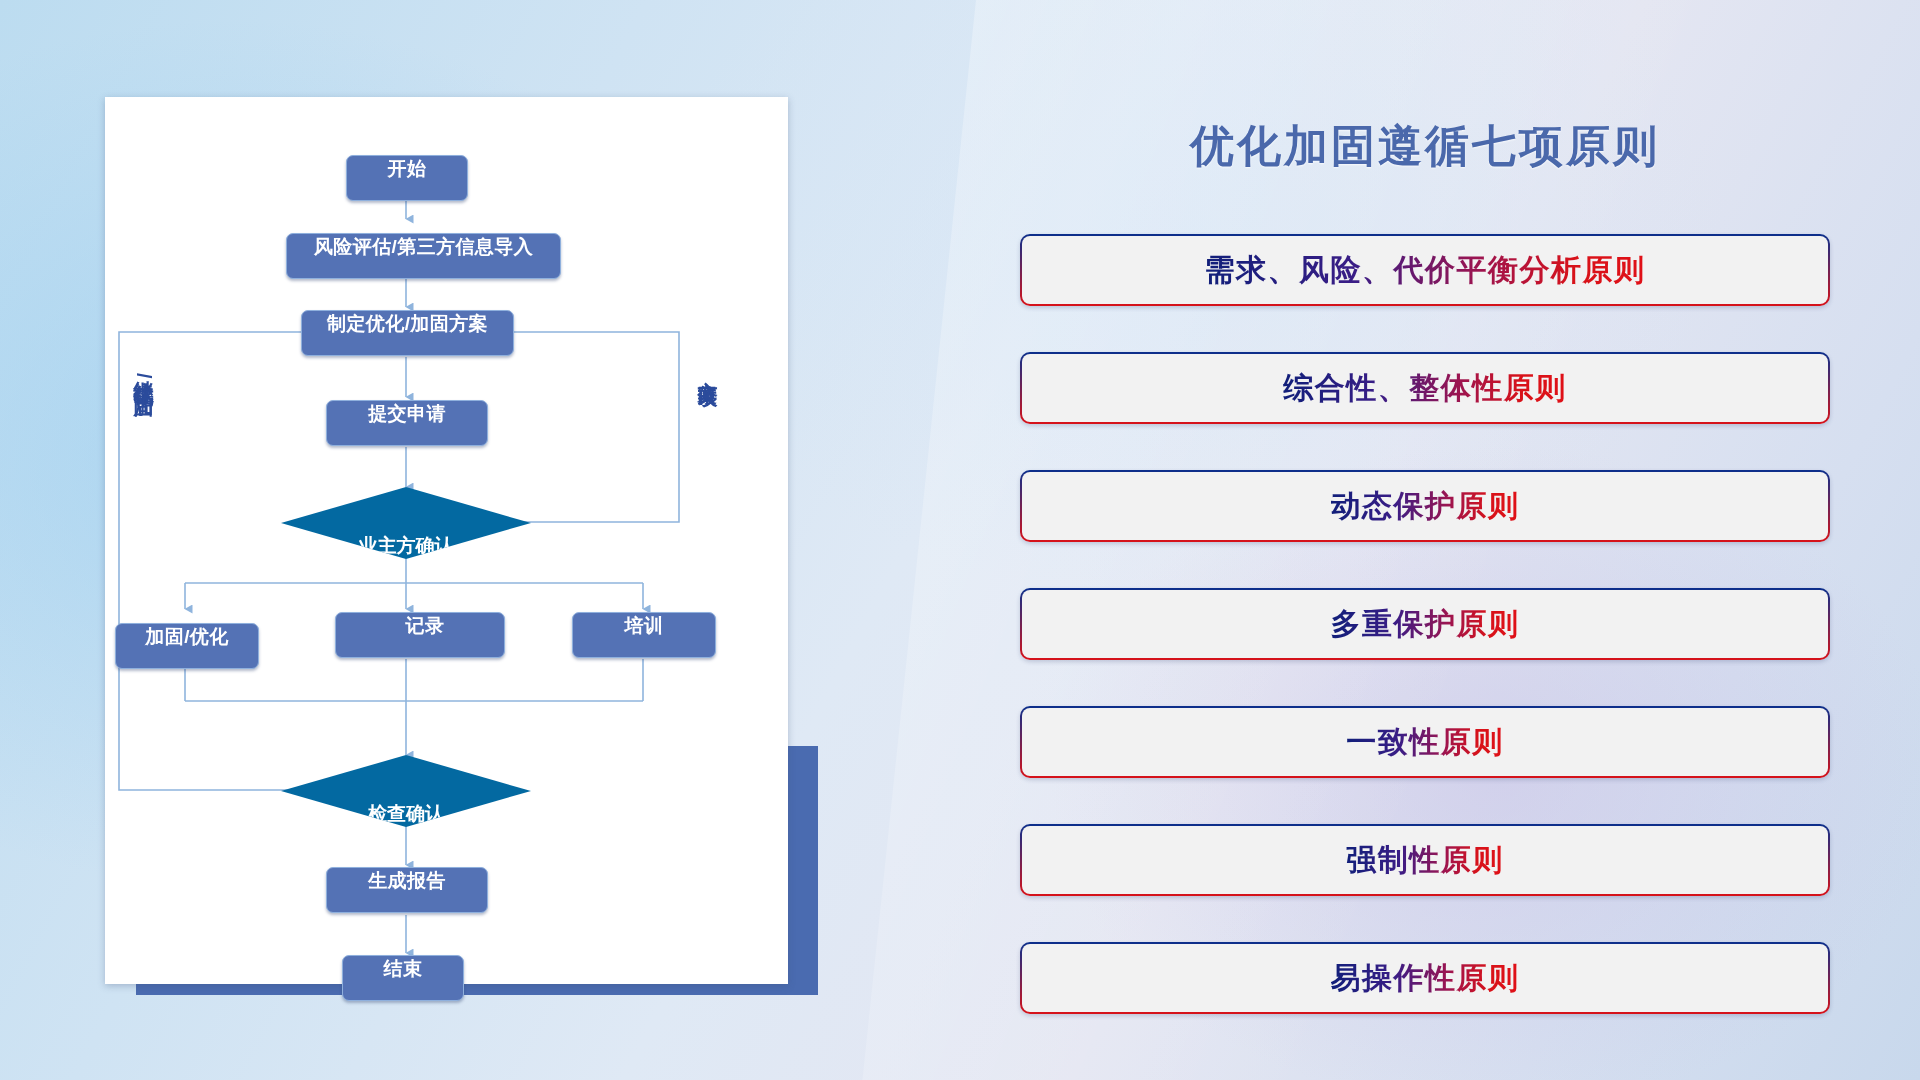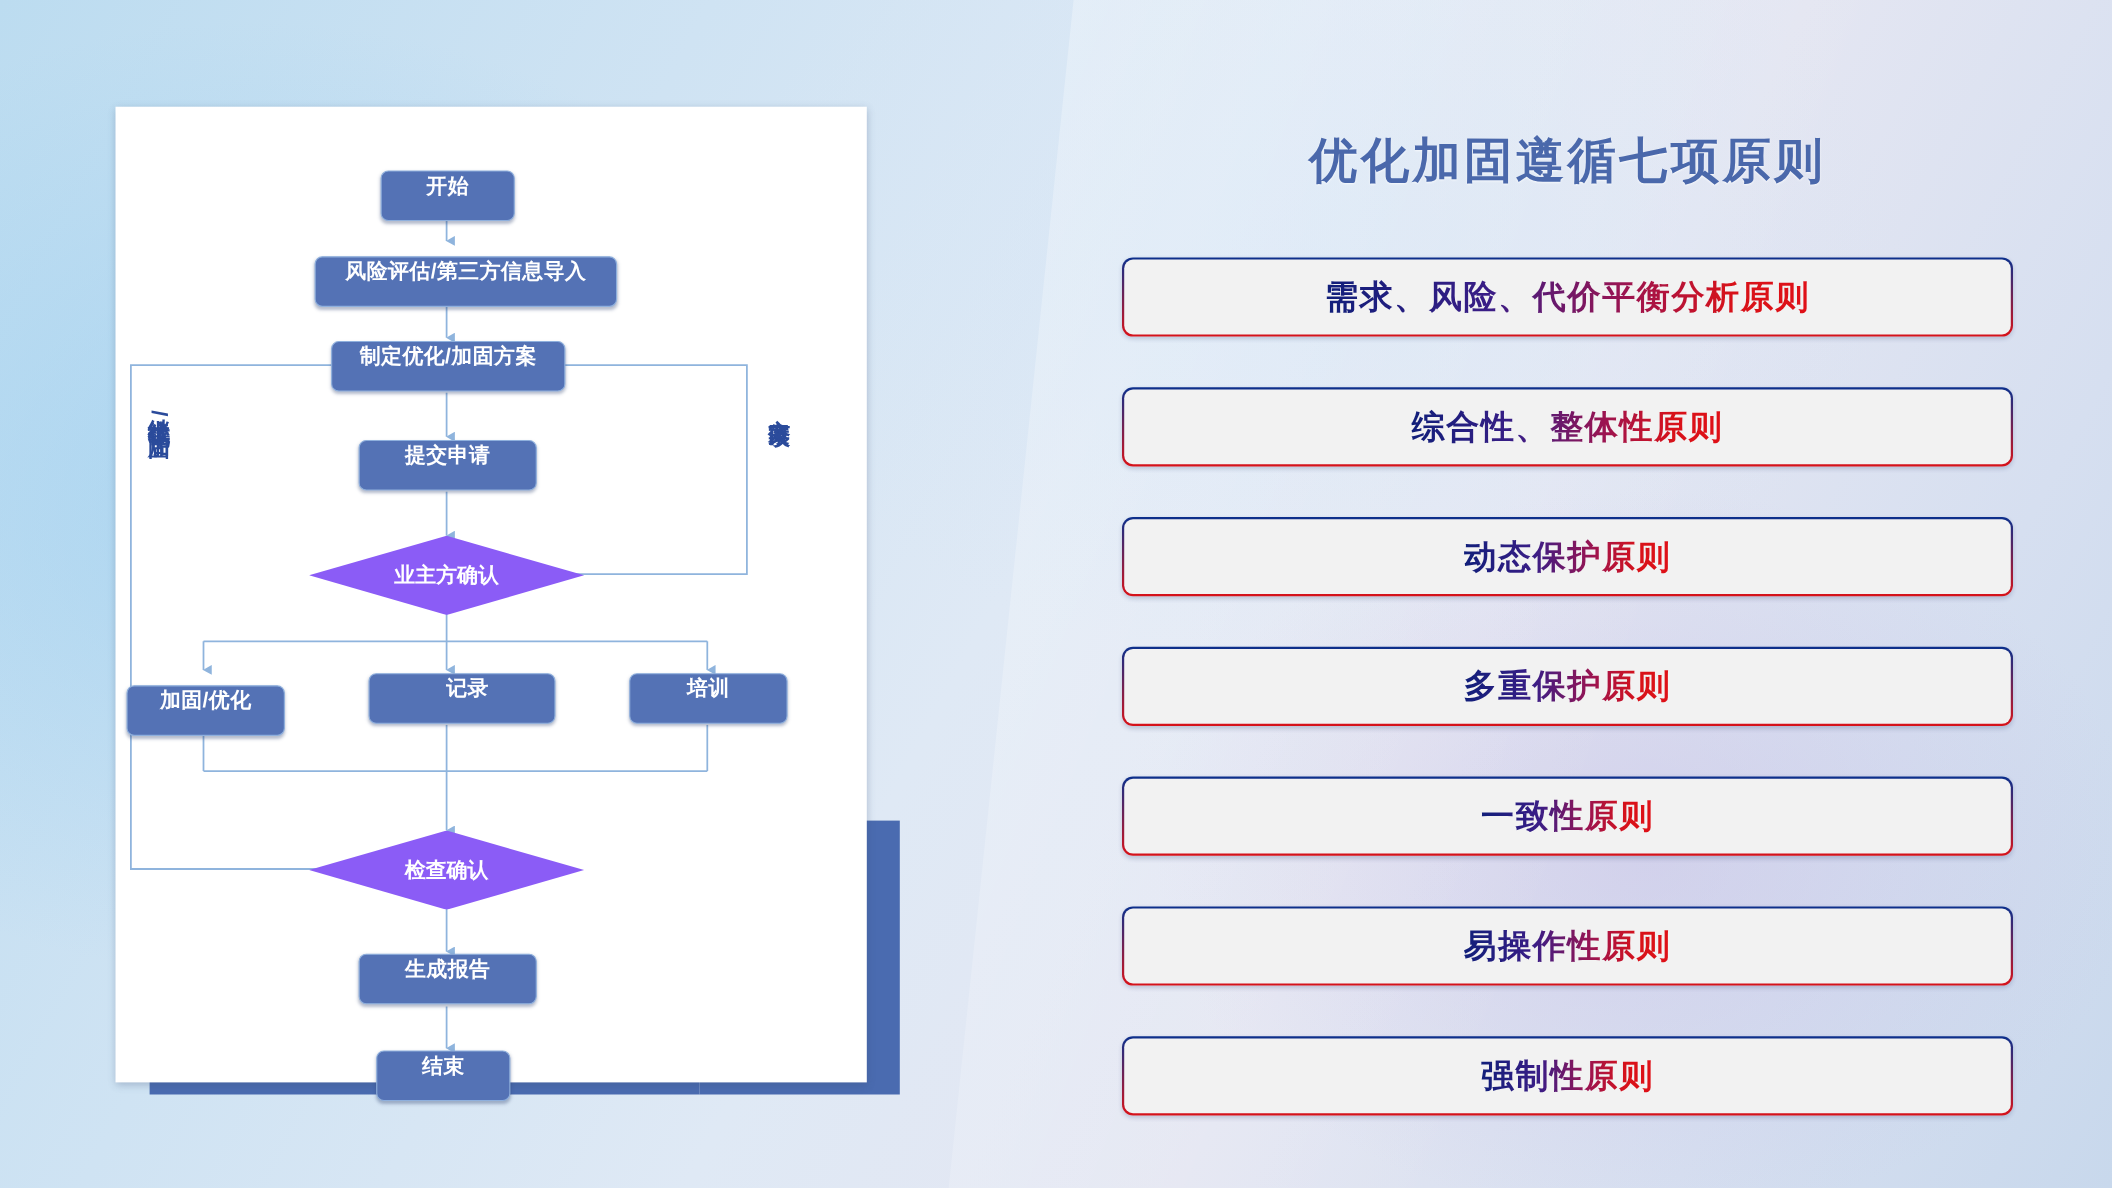--- a/index.html
+++ b/index.html
@@ -46,23 +46,23 @@
     position:absolute;
     display:flex;align-items:flex-start;justify-content:center;
     background:#5472b5;border:1px solid #8fb0dd;border-radius:7px;
     color:#ffffff;font-weight:bold;letter-spacing:.4px;
     white-space:nowrap;
     box-shadow:0 2px 3px rgba(40,60,110,.35);
     font-size:19px;
   }
   .diamond{
     position:absolute;
-    display:flex;align-items:center;justify-content:center;
+    display:flex;align-items:flex-end;justify-content:center;
     color:#ffffff;font-weight:bold;font-size:19px;white-space:nowrap;
-    background:#8b5cf6;
+    background:#0369a1;
     clip-path:polygon(50% 0%,100% 50%,50% 100%,0% 50%);
   }
   .vlabel{
     position:absolute;
     writing-mode:vertical-rl;
     color:#2b4b9b;font-weight:bold;font-size:20px;
     letter-spacing:2px;line-height:1.05;
   }
 
   
@@ -234,24 +234,24 @@
     </div>
 
     <div class="card">
       <div class="card-inner">
         <span class="card-label">一致性原则</span>
       </div>
     </div>
 
     <div class="card">
       <div class="card-inner">
+        <span class="card-label">强制性原则</span>
+      </div>
+    </div>
+
+    <div class="card">
+      <div class="card-inner">
         <span class="card-label">易操作性原则</span>
-      </div>
-    </div>
-
-    <div class="card">
-      <div class="card-inner">
-        <span class="card-label">强制性原则</span>
       </div>
     </div>
 
   </div>
 </div>
 
 </body></html>

